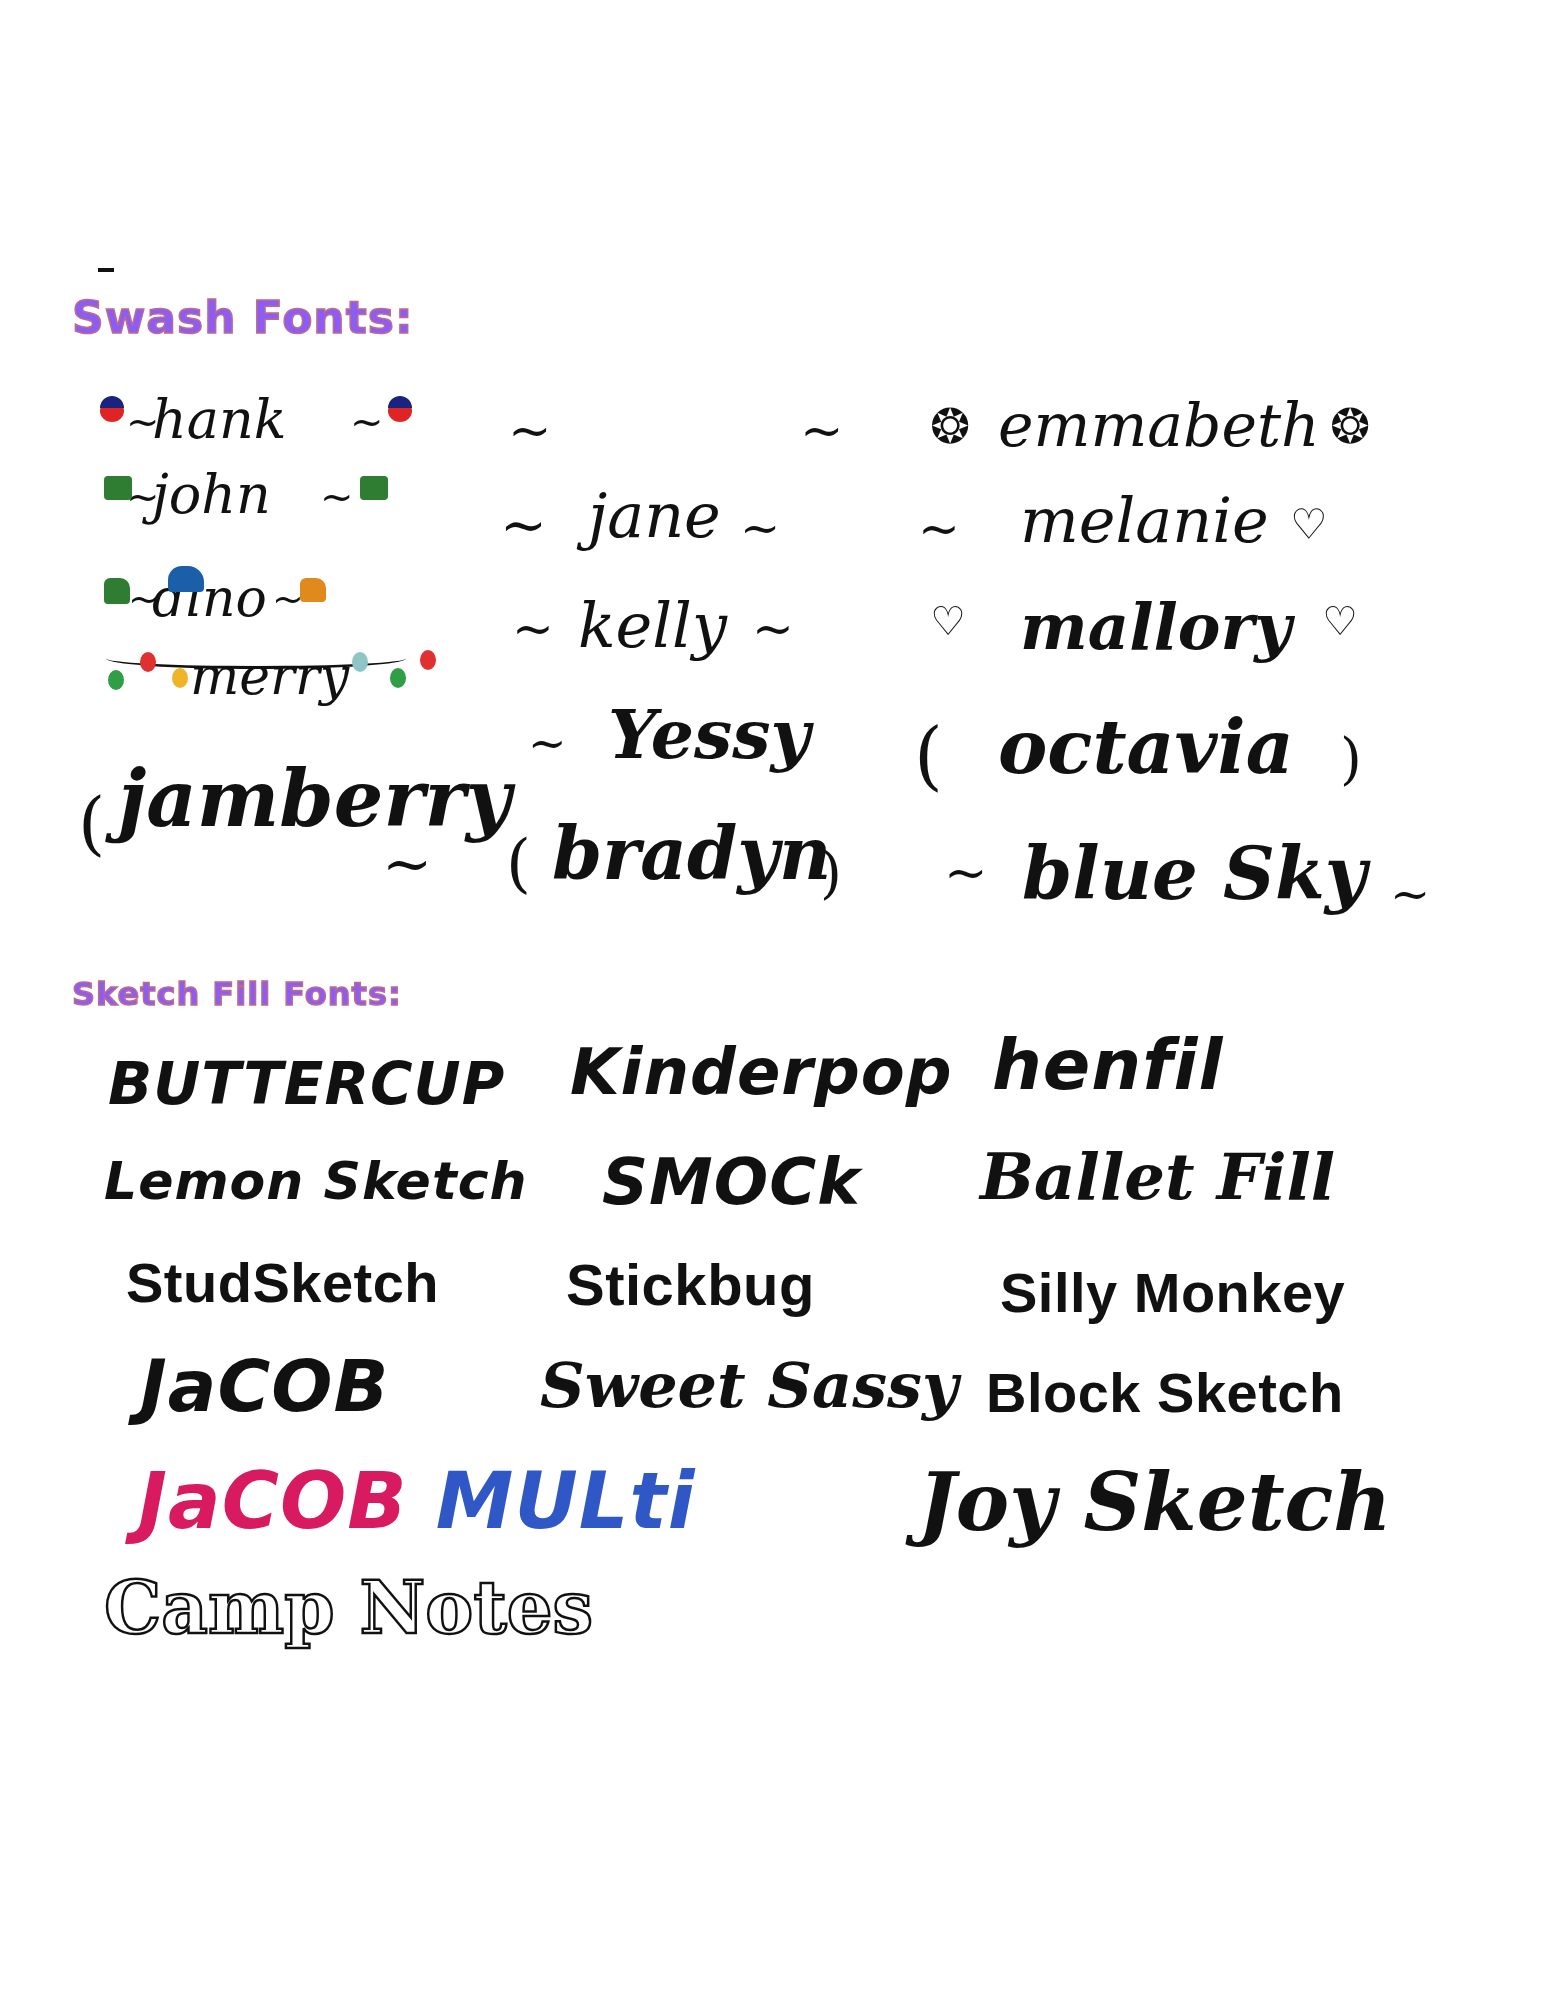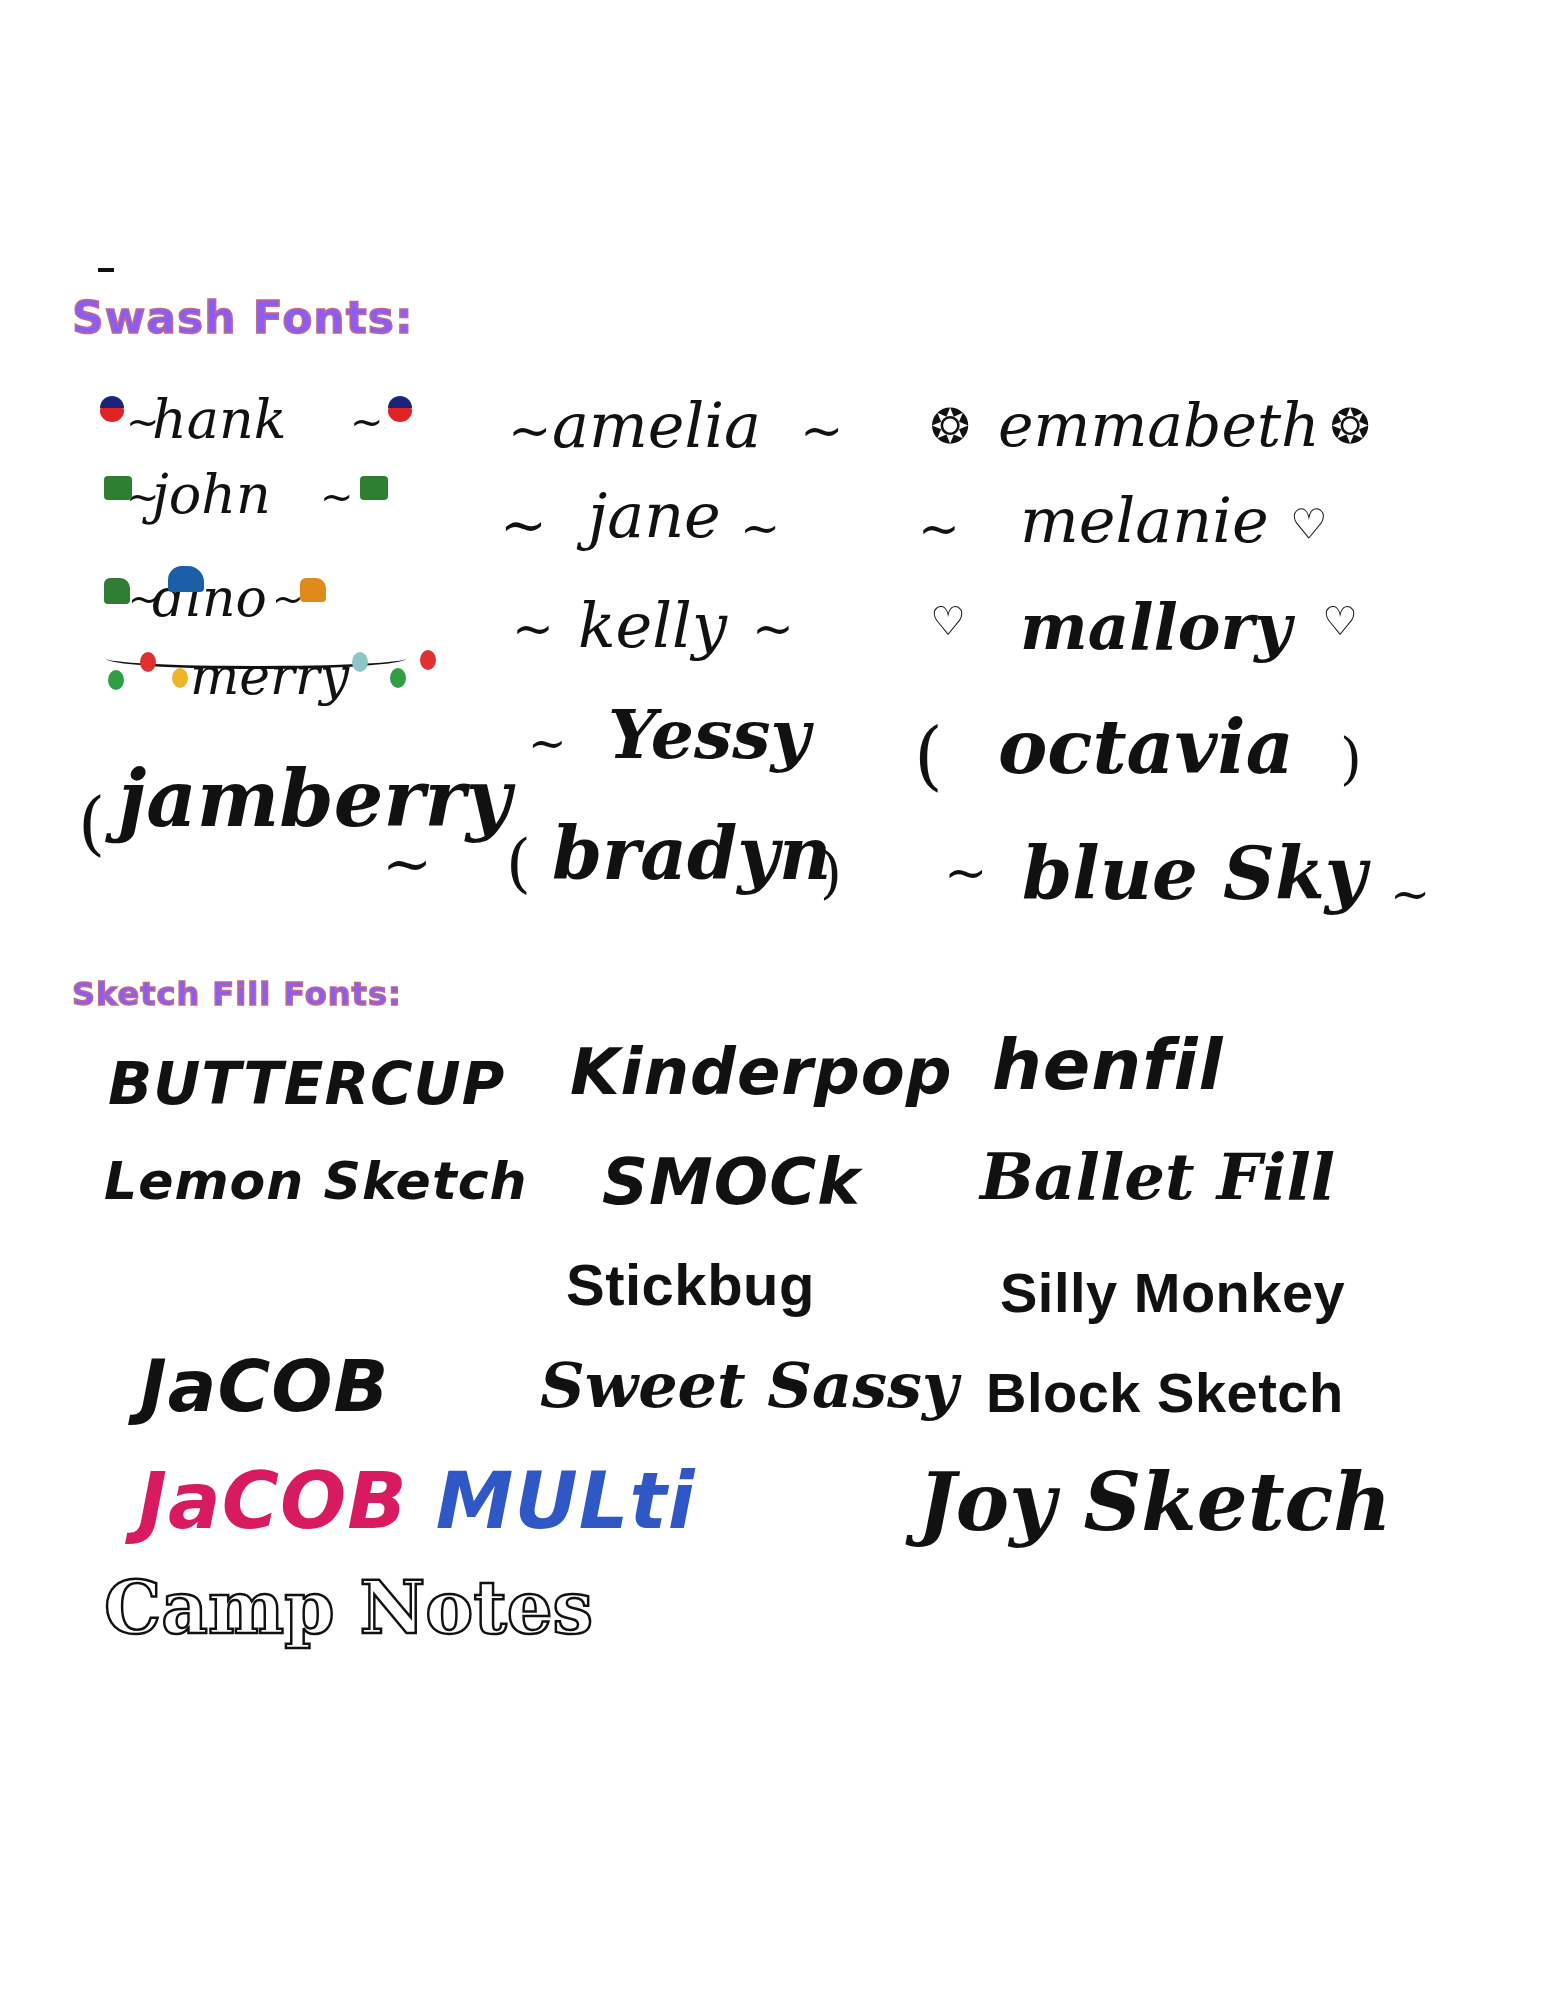--- a/index.html
+++ b/index.html
@@ -154,21 +154,20 @@
   <div class="mini-icon" style="left:140px; top:652px; width:16px; height:20px; background:#e03131;"></div>
   <div class="mini-icon" style="left:172px; top:668px; width:16px; height:20px; background:#f0b429;"></div>
   <div class="mini-icon" style="left:352px; top:652px; width:16px; height:20px; background:#8ec6c6;"></div>
   <div class="mini-icon" style="left:390px; top:668px; width:16px; height:20px; background:#2f9e44;"></div>
   <div class="mini-icon" style="left:420px; top:650px; width:16px; height:20px; background:#e03131;"></div>
 
   <div class="sample script-bold" style="left:118px; top:760px; font-size:78px;">jamberry</div>
   <div class="swash-deco" style="left:78px; top:782px; font-size:70px;">(</div>
   <div class="swash-deco" style="left:382px; top:828px; font-size:60px;">~</div>
 
-  <div class="sample script" style="left:552px; top:395px; font-size:62px;">amelia</div>
   <div class="swash-deco" style="left:508px; top:400px; font-size:52px;">~</div>
   <div class="swash-deco" style="left:800px; top:400px; font-size:52px;">~</div>
 
   <div class="sample script" style="left:588px; top:485px; font-size:62px;">jane</div>
   <div class="swash-deco" style="left:500px; top:492px; font-size:56px;">~</div>
   <div class="swash-deco" style="left:740px; top:500px; font-size:48px;">~</div>
 
   <div class="sample script" style="left:578px; top:595px; font-size:62px;">kelly</div>
   <div class="swash-deco" style="left:512px; top:600px; font-size:50px;">~</div>
   <div class="swash-deco" style="left:752px; top:600px; font-size:50px;">~</div>
@@ -197,20 +196,21 @@
   <div class="swash-deco" style="left:1340px; top:726px; font-size:56px;">)</div>
 
   <div class="sample script-bold" style="left:1022px; top:830px; font-size:72px;margin-top:8px;">blue Sky</div>
   <div class="swash-deco" style="left:944px; top:842px; font-size:52px;">~</div>
   <div class="swash-deco" style="left:1390px; top:866px; font-size:48px;">~</div>
 
   <div class="section-heading" id="sketch-heading">Sketch Fill Fonts:</div>
 
   <div class="sample block" style="left:108px; top:1055px; font-size:58px;">BUTTERCUP</div>
   <div class="sample block" style="left:104px; top:1155px; font-size:52px;">Lemon Sketch</div>
+  <div class="sample blockcond" style="left:126px; top:1255px; font-size:56px;">StudSketch</div>
   <div class="sample block" style="left:140px; top:1350px; font-size:72px;">JaCOB</div>
 
   <div class="sample block" style="left:570px; top:1040px; font-size:64px;">Kinderpop</div>
   <div class="sample block" style="left:602px; top:1150px; font-size:64px;">SMOCk</div>
   <div class="sample blockcond" style="left:566px; top:1256px; font-size:58px;">Stickbug</div>
   <div class="sample script-bold" style="left:540px; top:1355px; font-size:62px;text-align:center;">Sweet Sassy</div>
 
   <div class="sample block" style="left:992px; top:1030px; font-size:70px;">henfil</div>
   <div class="sample script-bold" style="left:980px; top:1145px; font-size:64px;">Ballet Fill</div>
   <div class="sample blockcond" style="left:1000px; top:1265px; font-size:56px;">Silly Monkey</div>

